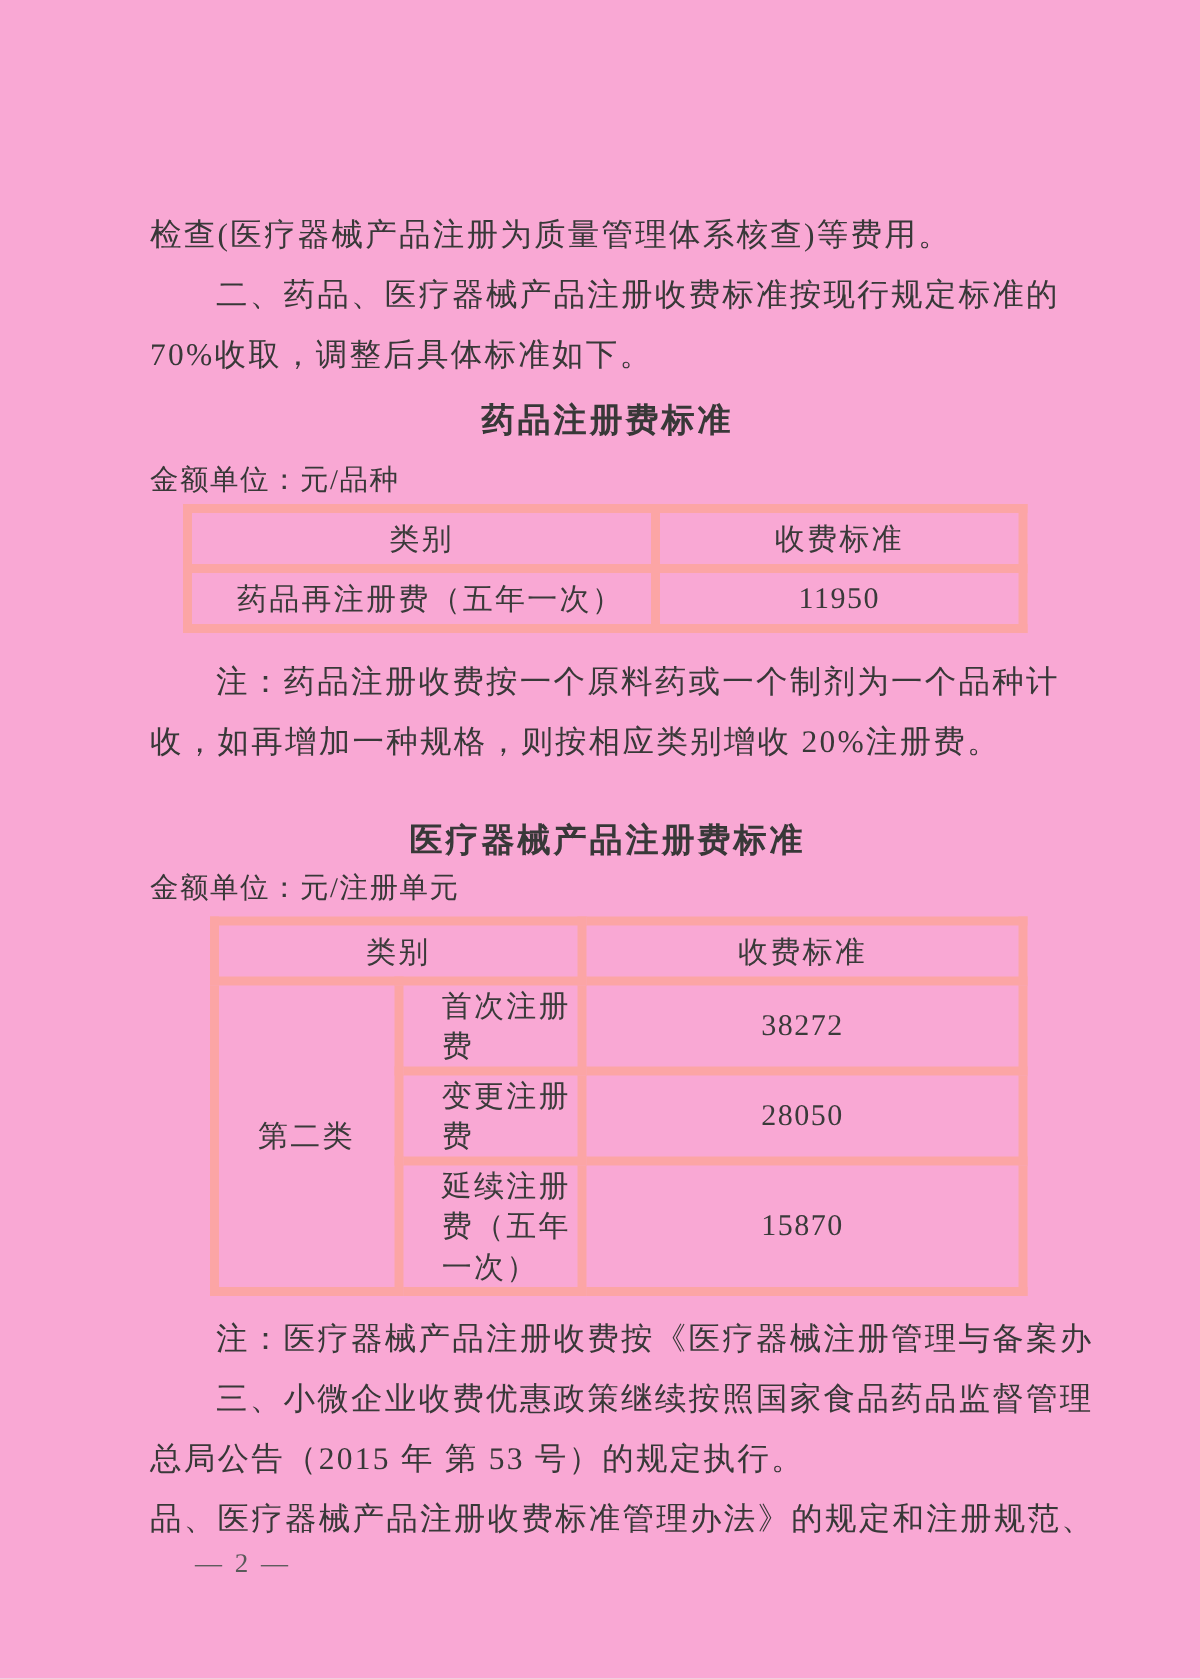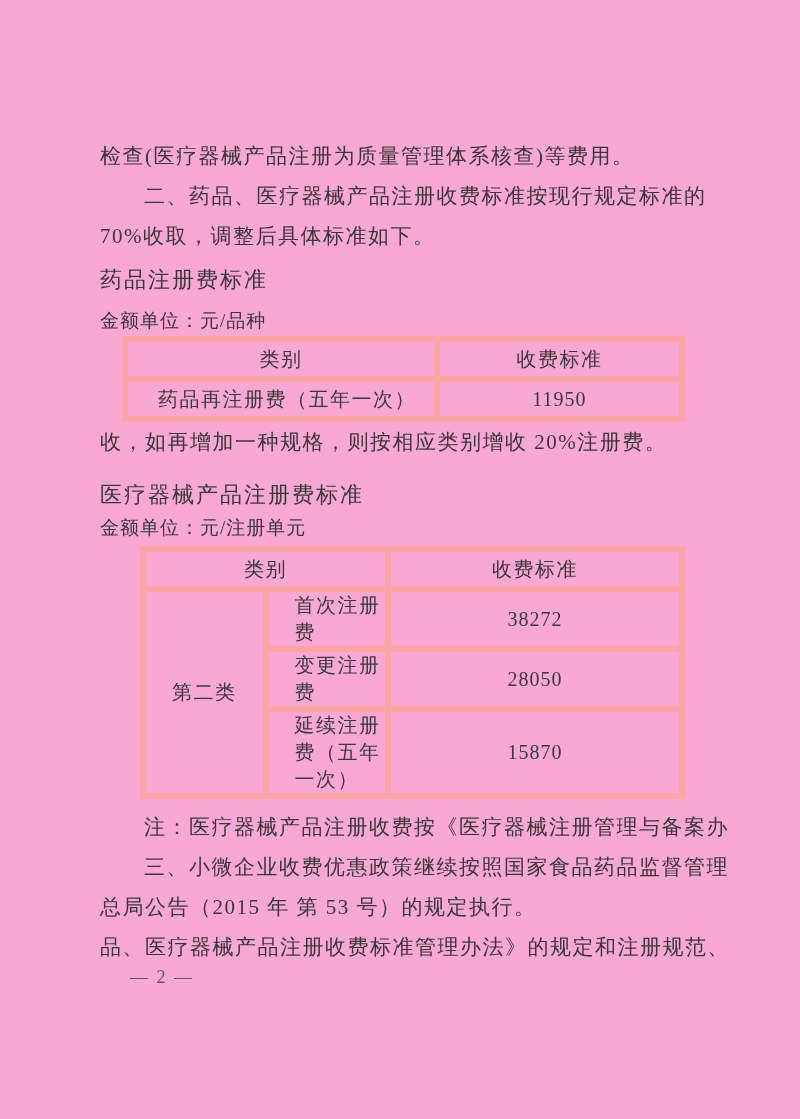--- a/index.html
+++ b/index.html
@@ -20,21 +20,22 @@
   .bodyline {
     font-size: 21px;
     line-height: 40px;
     letter-spacing: 1.5px;
     white-space: nowrap;
   }
   .indent { text-indent: 44px; }
   .section-title {
     font-size: 22px;
     line-height: 40px;
-    font-weight: normal;
+    font-weight: bold;
+    text-align: center;
     letter-spacing: 2px;
   }
   .unit-line {
     font-size: 19px;
     letter-spacing: 1px;
     text-align: left;
     line-height: 30px;
   }
   .unit-line.u1 { margin-top: 6px; margin-right: 25px; }
   .unit-line.u2 { margin-top: 4px; line-height: 28px; margin-right: 25px; }
@@ -53,21 +54,21 @@
   .tbl-drug .cat-col { width: 312px; }
   .tbl-drug td.cat-cell { text-align: left; padding-left: 30px; }
   .tbl-device { width: 545px; margin-left: 40px; margin-top: 4px; }
   .tbl-device th { height: 40px; text-align: center; vertical-align: middle; }
   .tbl-device td { height: 39px; text-align: center; vertical-align: middle; }
   .tbl-device .group-col { width: 90px; }
   .tbl-device .item-col { width: 245px; }
   .tbl-device td.item-cell { text-align: left; padding-left: 26px; }
   .note-first { margin-top: 12px; }
   .title-drug { margin-top: 4px; }
-  .title-device { margin-top: 18px; line-height: 30px; }
+  .title-device { margin-top: 31px; line-height: 30px; }
   .num { font-family: "Liberation Serif", "DejaVu Serif", serif; letter-spacing: 1px; }
   .footer {
     margin-top: 0;
     padding-left: 30px;
     font-size: 18px;
     line-height: 20px;
     color: #5a5a5a;
     letter-spacing: 2px;
   }
 </style>
@@ -90,20 +91,21 @@
         <th class="cat-col">类别</th>
         <th>收费标准</th>
       </tr>
       <tr>
         <td class="cat-cell">药品再注册费（五年一次）</td>
         <td class="num">11950</td>
       </tr>
     </tbody>
       </table>
 
+    <div class="bodyline indent note-first">注：药品注册收费按一个原料药或一个制剂为一个品种计</div>
     <div class="bodyline">收，如再增加一种规格，则按相应类别增收 20%注册费。</div>
 
     <div class="section-title title-device">医疗器械产品注册费标准</div>
     <div class="unit-line u2">金额单位：元/注册单元</div>
 
     <table class="tbl-device">
       <tbody>
           <tr>
         <th class="group-col item-col" colspan="2">类别</th>
         <th>收费标准</th>

